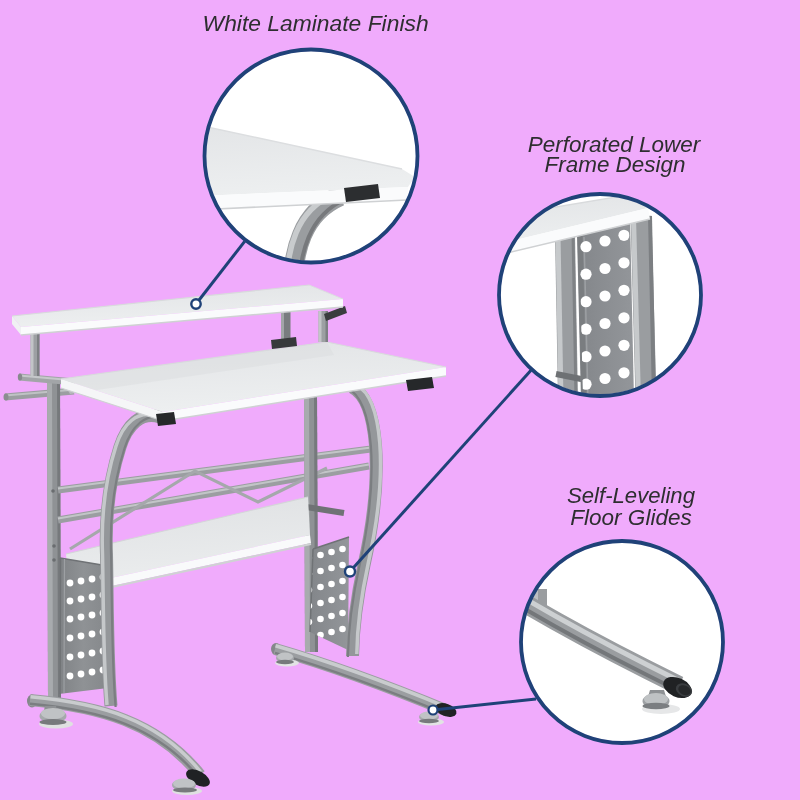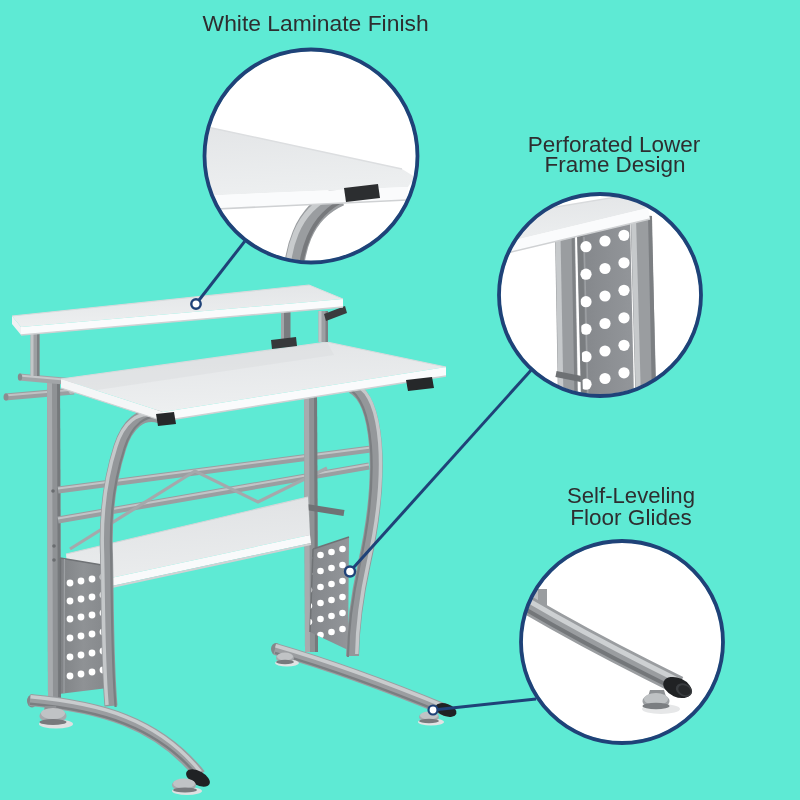--- a/index.html
+++ b/index.html
@@ -1,17 +1,17 @@
 <!DOCTYPE html>
 <html><head>
 <meta charset="utf-8">
 <style>
 html,body{margin:0;padding:0;background:#ffffff;}
-#stage{position:relative;width:800px;height:800px;background:#5eead4;overflow:hidden;
-font-family:"Liberation Sans", sans-serif;}
+#stage{position:relative;width:800px;height:800px;background:#f0abfc;overflow:hidden;
+font-family:"Liberation Sans", sans-serif;font-style:italic;}
 </style>
 </head>
 <body>
 <div id="stage">
 <svg width="800" height="800" viewBox="0 0 800 800" xmlns="http://www.w3.org/2000/svg" xmlns:xlink="http://www.w3.org/1999/xlink">
 <defs>
   <linearGradient id="gSurf" x1="0" y1="0" x2="0.2" y2="1">
     <stop offset="0" stop-color="#dfe1e3"></stop>
           <stop offset="1" stop-color="#ebedee"></stop>
   </linearGradient>

